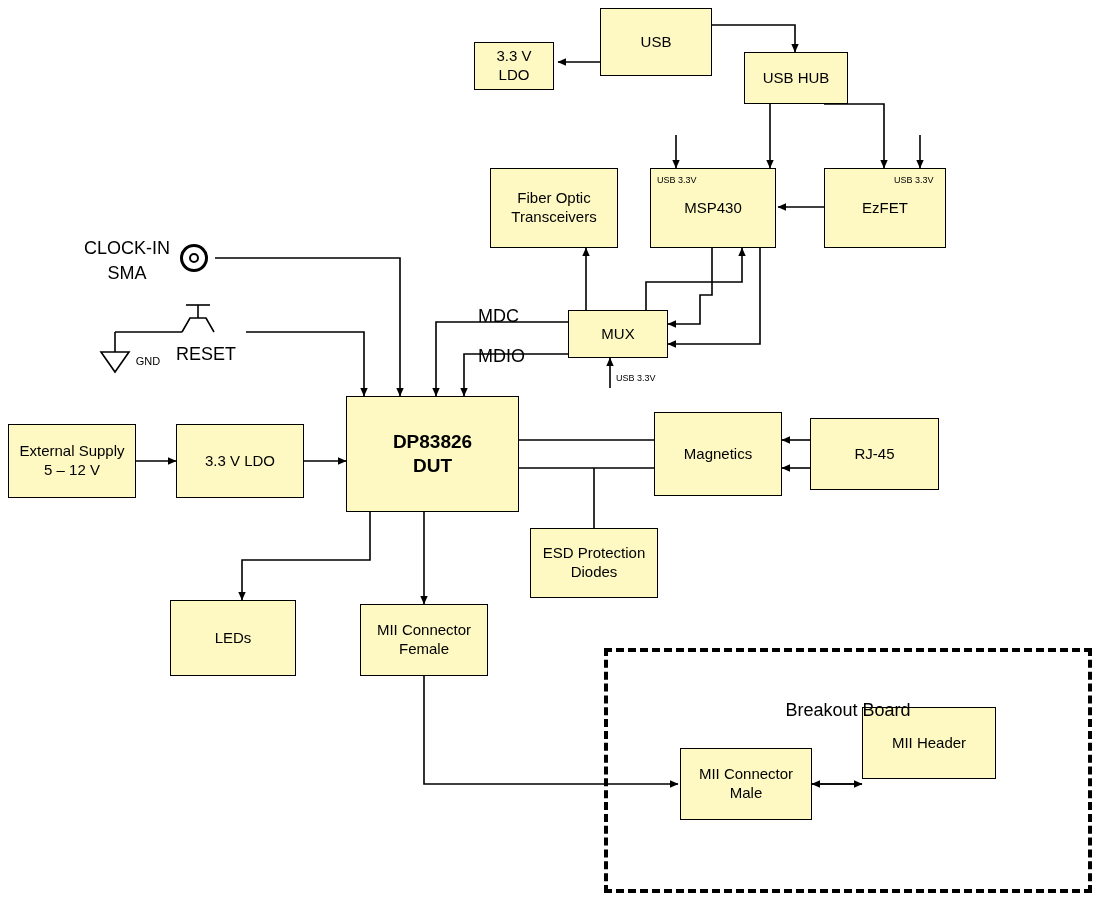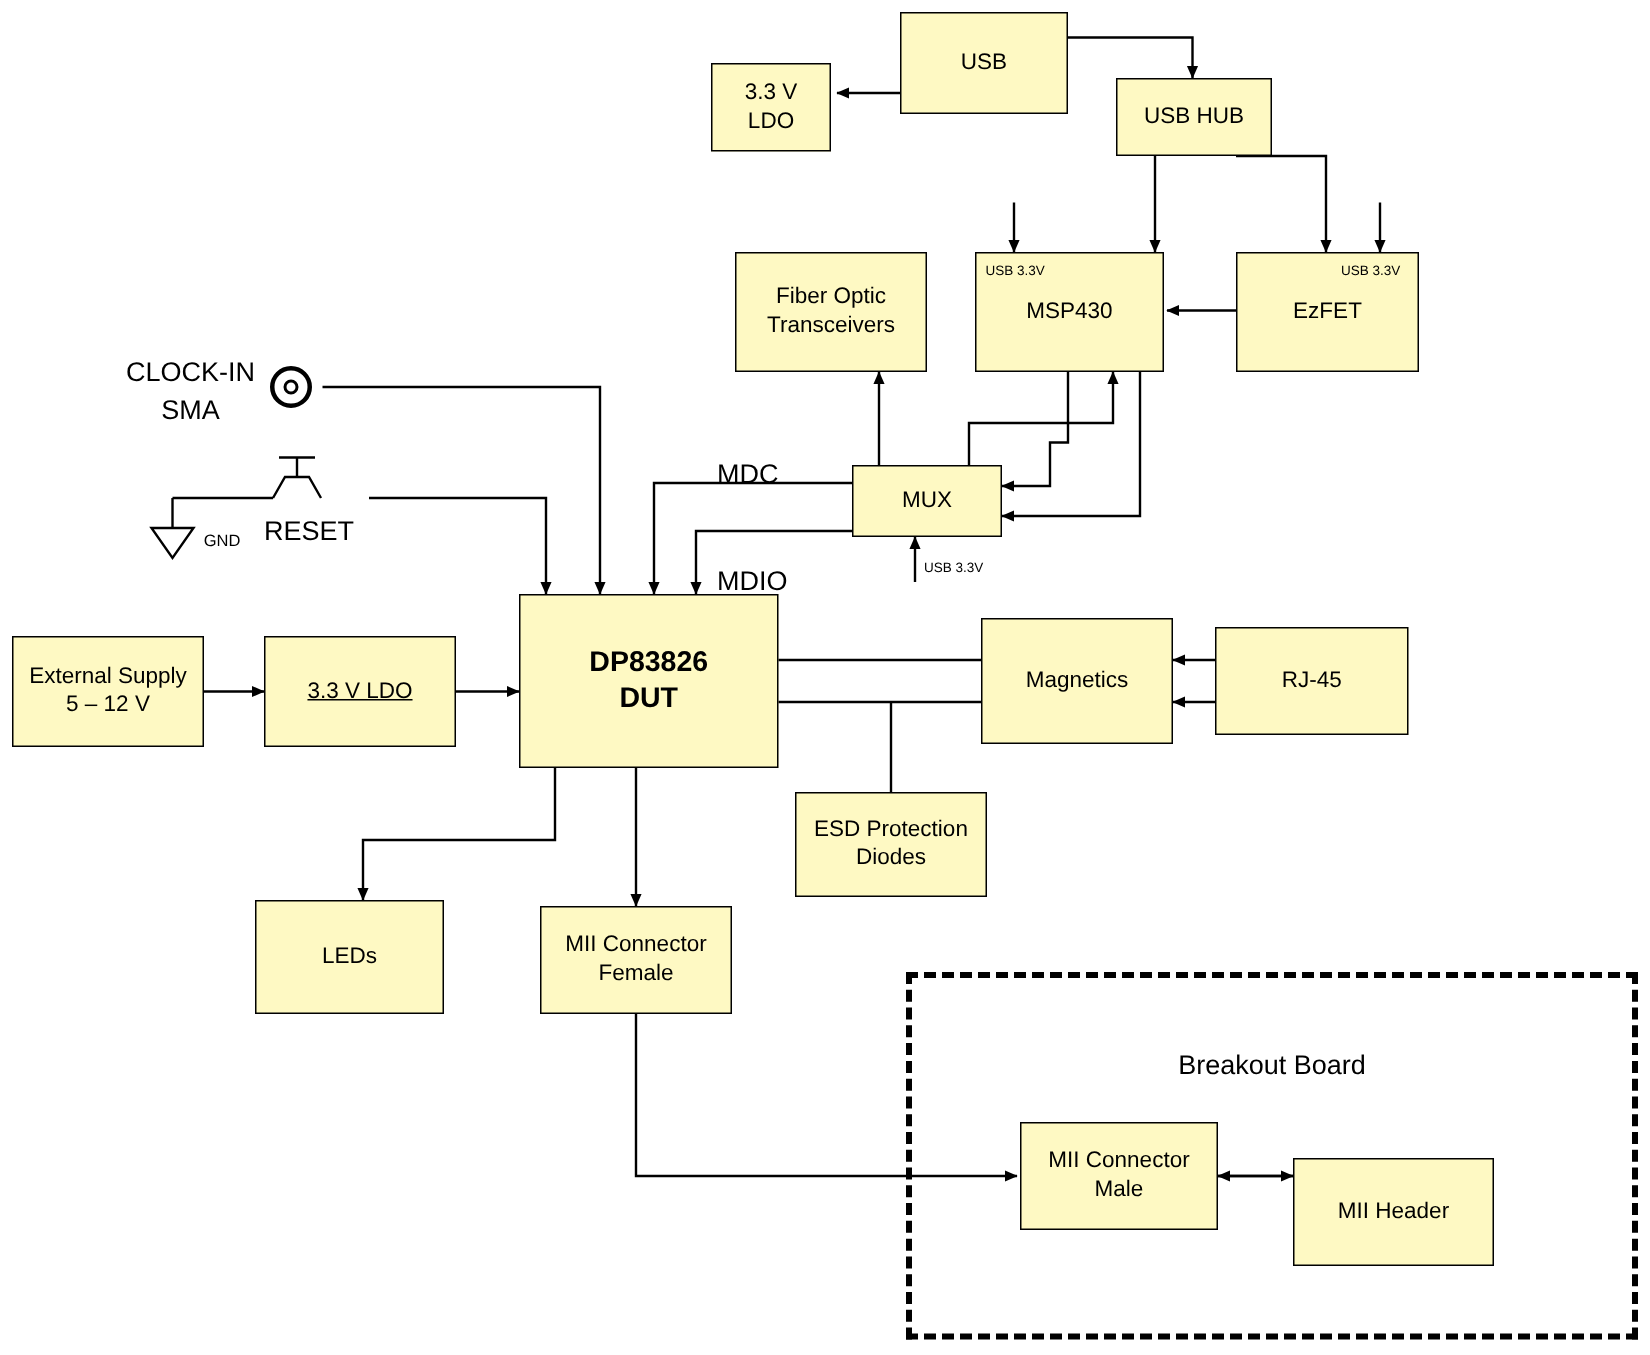--- a/index.html
+++ b/index.html
@@ -152,21 +152,21 @@
 
       <path d="M424,512 L424,604" marker-end="url(#arrow)"></path>
 
       <path d="M424,676 L424,784 L678,784" marker-end="url(#arrow)"></path>
 
       <path d="M812,784 L862,784" marker-end="url(#arrow)"></path>
       <path d="M862,784 L812,784" marker-end="url(#arrow)"></path>
     </g>
   </svg>
 
-  <div class="node" style="left:474px; top:42px; width:80px; height:59px;">
+  <div class="node" style="left:474px; top:42px; width:80px; height:48px;">
     <span>3.3 V</span>
     <span class="l2">LDO</span>
   </div>
 
   <div class="node" style="left:600px; top:8px; width:112px; height:68px;">
     <span>USB</span>
   </div>
 
   <div class="node" style="left:744px; top:52px; width:104px; height:52px;">
     <span>USB HUB</span>
@@ -187,21 +187,21 @@
 
   <div class="node" style="left:568px; top:310px; width:100px; height:48px;">
     <span>MUX</span>
   </div>
 
   <div class="node" style="left:8px; top:424px; width:128px; height:74px;">
     <span>External Supply</span>
     <span class="l2">5 – 12 V</span>
   </div>
 
-  <div class="node" style="left:176px; top:424px; width:128px; height:74px;text-decoration:underline;">
+  <div class="node" style="left:176px; top:424px; width:128px; height:74px;">
     <span>3.3 V LDO</span>
   </div>
 
   <div class="node big" style="left:346px; top:396px; width:173px; height:116px;">
     <span>DP83826</span>
     <span class="l2">DUT</span>
   </div>
 
   <div class="node" style="left:654px; top:412px; width:128px; height:84px;">
     <span>Magnetics</span>
@@ -223,35 +223,35 @@
   <div class="node" style="left:360px; top:604px; width:128px; height:72px;">
     <span>MII Connector</span>
     <span class="l2">Female</span>
   </div>
 
   <div class="node" style="left:680px; top:748px; width:132px; height:72px;">
     <span>MII Connector</span>
     <span class="l2">Male</span>
   </div>
 
-  <div class="node" style="left:862px; top:772px; width:134px; height:72px;text-align:center;">
+  <div class="node" style="left:862px; top:707px; width:134px; height:72px;text-align:center;">
     <span>MII Header</span>
   </div>
 
   <div class="sma-outer" style="left:180px; top:244px;"></div>
   <div class="sma-inner" style="left:189px; top:253px;"></div>
 
   <div class="free-label label-lg" style="left:64px; top:238px; width:126px;">CLOCK-IN</div>
   <div class="free-label label-lg" style="left:64px; top:263px; width:126px;">SMA</div>
 
   <div class="free-label label-sm" style="left:128px; top:355px; width:40px;">GND</div>
   <div class="free-label label-lg" style="left:160px; top:344px; width:92px;">RESET</div>
 
   <div class="free-label label-lg" style="left:478px; top:306px; width:70px; text-align:left;">MDC</div>
-  <div class="free-label label-lg" style="left:478px; top:346px; width:80px; text-align:left;margin-top:31px;">MDIO</div>
+  <div class="free-label label-lg" style="left:478px; top:346px; width:80px; text-align:left;">MDIO</div>
 
   <div class="free-label label-xs" style="left:657px; top:175px; width:60px; text-align:left;">USB 3.3V</div>
   <div class="free-label label-xs" style="left:894px; top:175px; width:60px; text-align:left;">USB 3.3V</div>
   <div class="free-label label-xs" style="left:616px; top:373px; width:62px; text-align:left;">USB 3.3V</div>
 
   <div class="free-label label-lg" style="left:700px; top:700px; width:296px;">Breakout Board</div>
 
 </div>
 
 </body></html>

